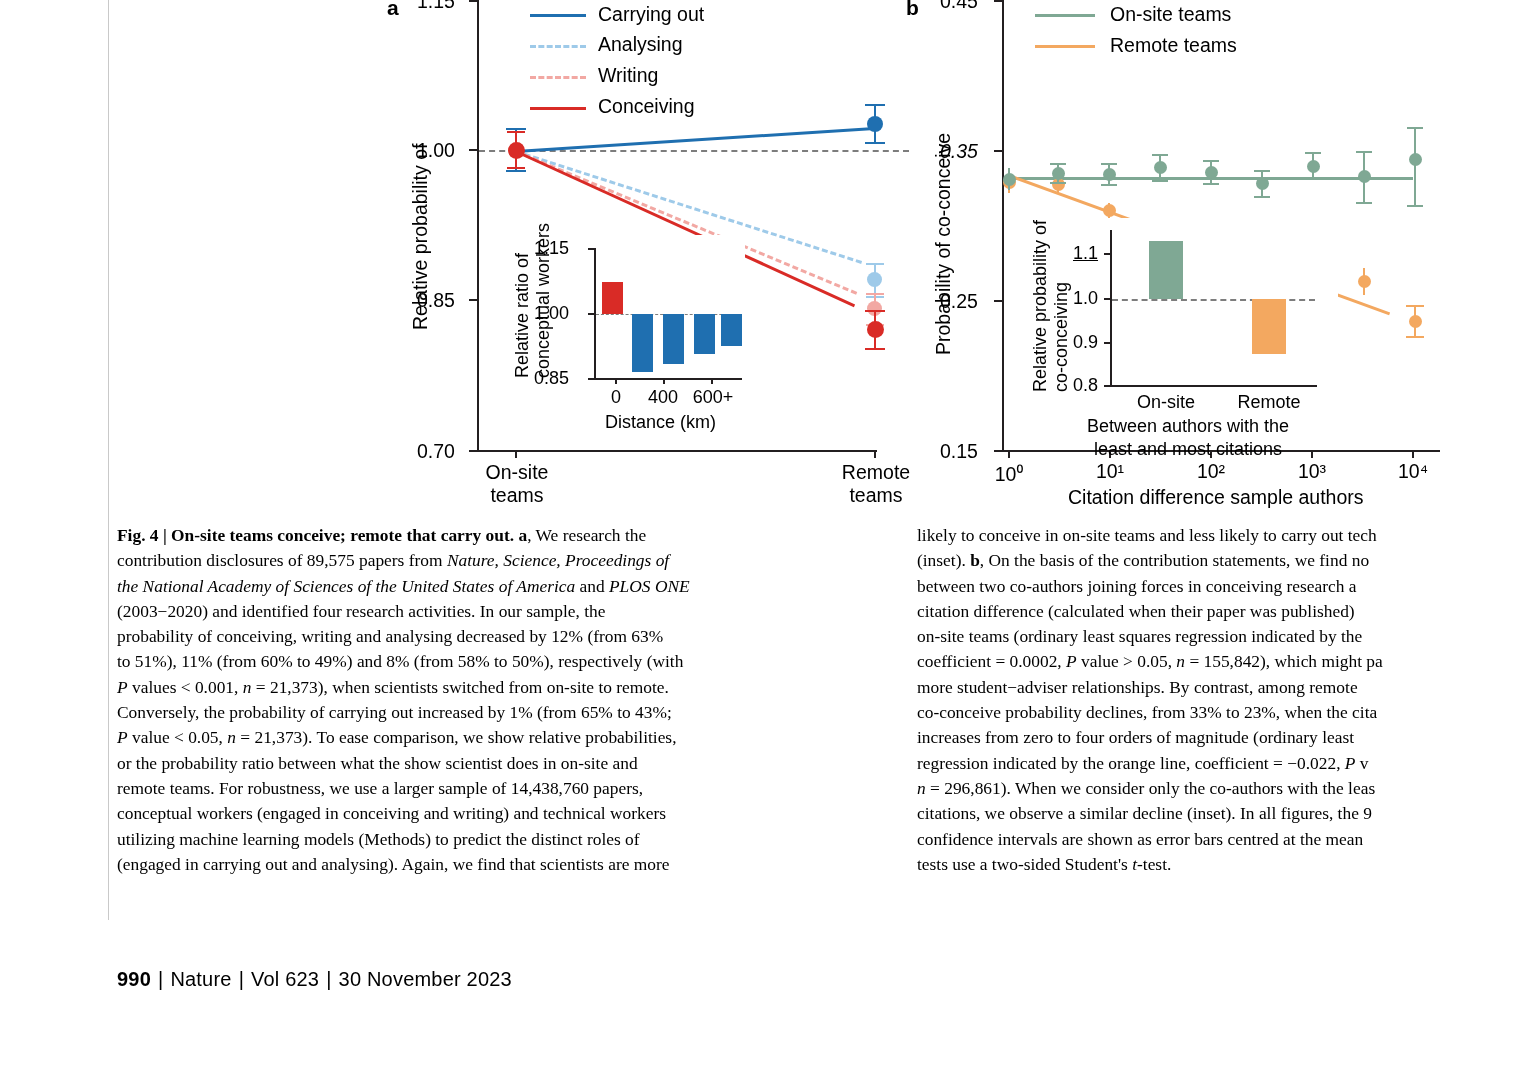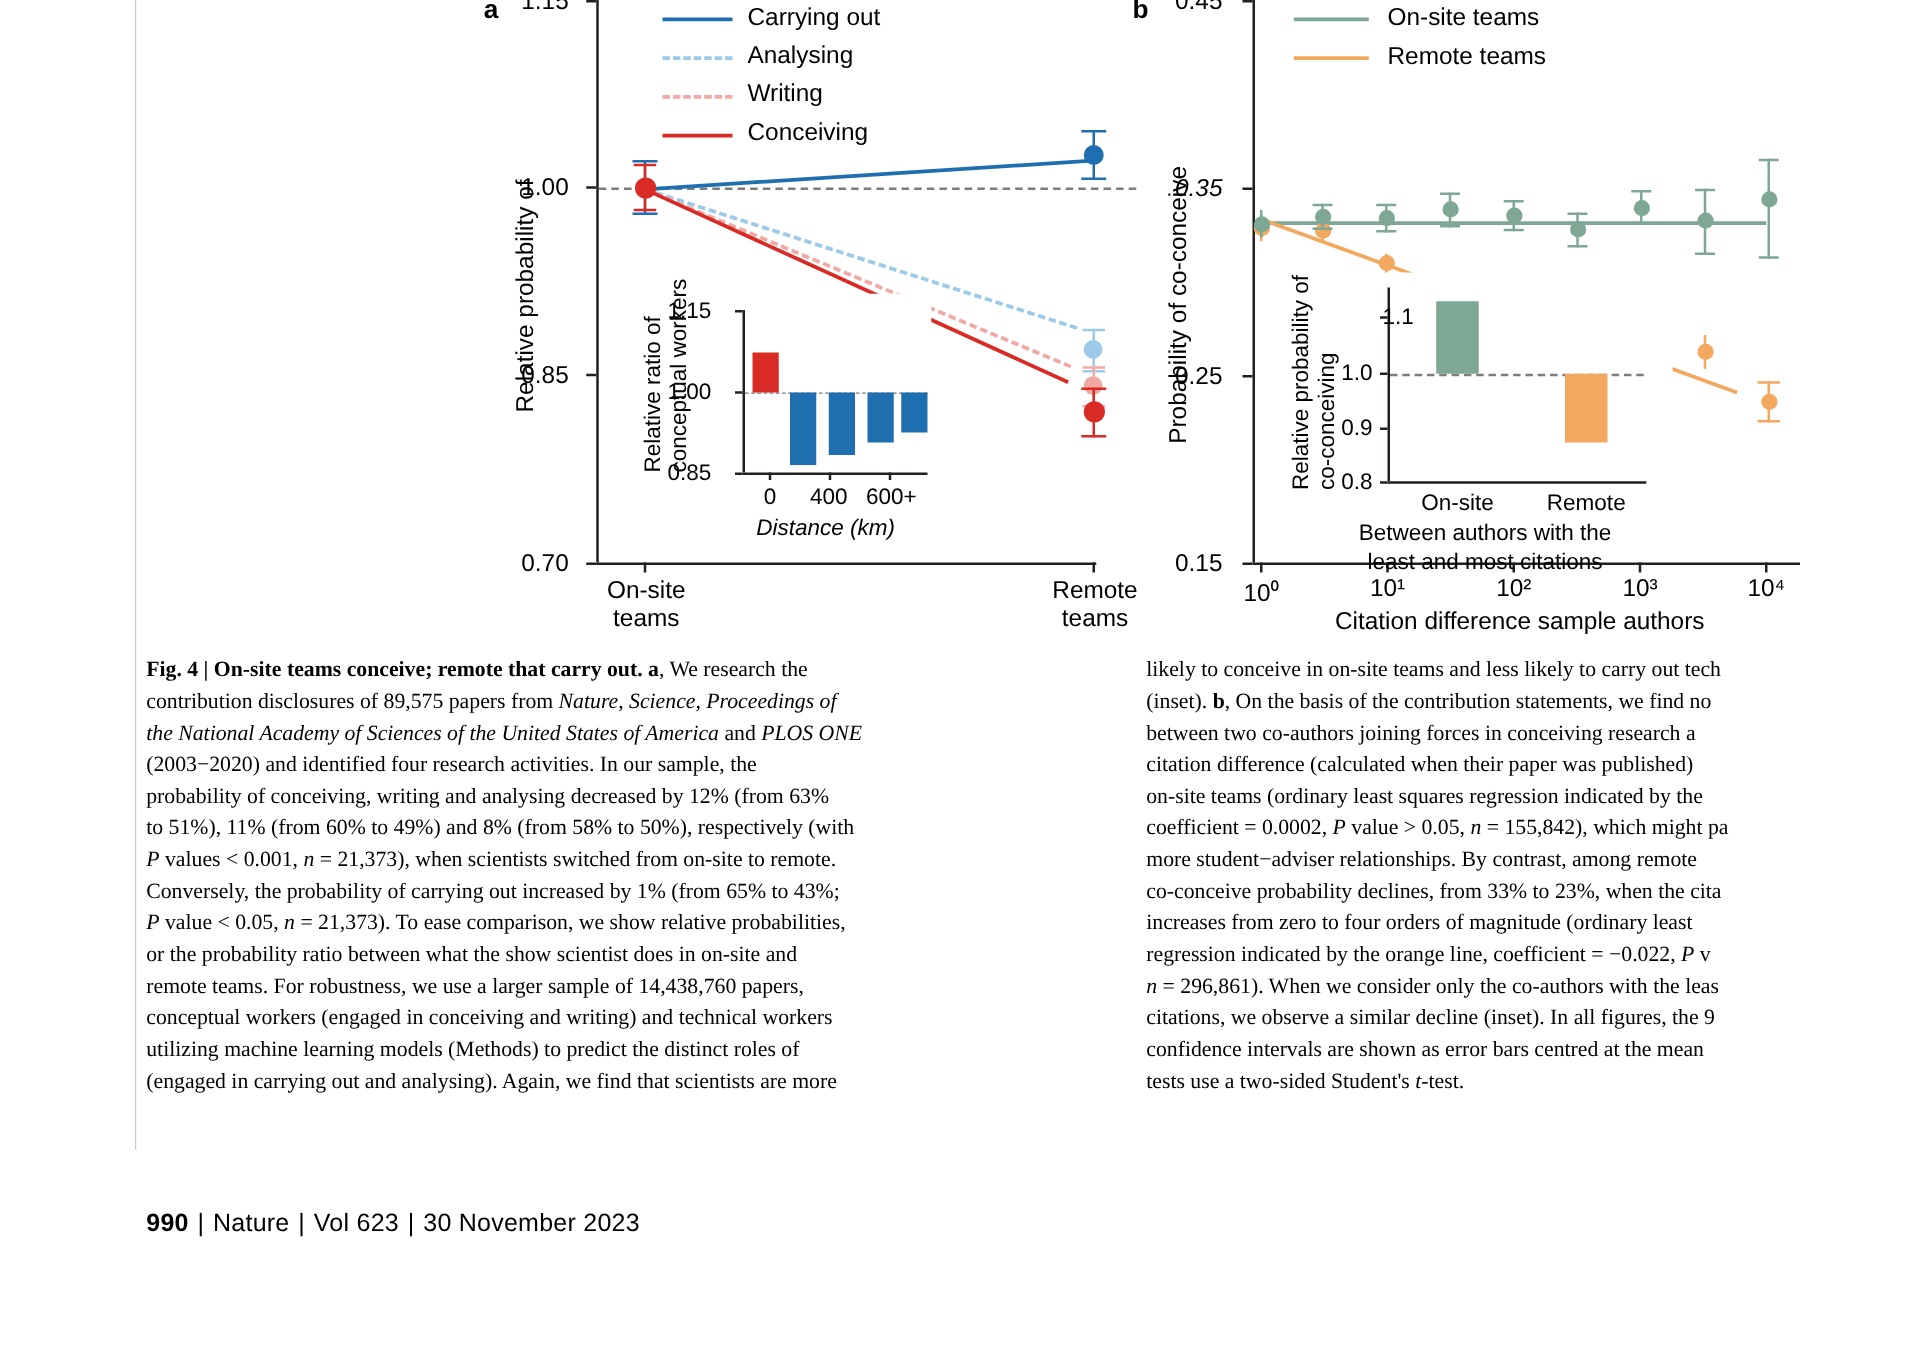--- a/index.html
+++ b/index.html
@@ -161,21 +161,21 @@
         <div class="axis-title vtext" style="left:533px;top:378px;transform:rotate(-90deg);font-size:18px;">conceptual workers</div>
 
         <div class="tickmark" style="left:615px;top:378px;width:2px;height:6px;"></div>
         <div class="tickmark" style="left:663px;top:378px;width:2px;height:6px;"></div>
         <div class="tickmark" style="left:711px;top:378px;width:2px;height:6px;"></div>
 
         <div class="axis-tick" style="left:598px;top:387px;font-size:18px;width:36px;text-align:center;">0</div>
         <div class="axis-tick" style="left:640px;top:387px;font-size:18px;width:46px;text-align:center;">400</div>
         <div class="axis-tick" style="left:685px;top:387px;font-size:18px;width:56px;text-align:center;">600+</div>
 
-        <div class="axis-title" style="left:605px;top:412px;font-size:18px;font-style:italic;">Distance (km)</div>
+        <div class="axis-title" style="left:605px;top:412px;font-size:18px;">Distance (km)</div>
 
         <div class="dashline" style="left:596px;top:314px;width:146px;border-top-width:1.8px;"></div>
 
         <div class="bar" style="left:602px;top:282px;width:21px;height:32px;background:#d92b26;"></div>
         <div class="bar" style="left:632px;top:314px;width:21px;height:58px;background:#1f6fb0;"></div>
         <div class="bar" style="left:663px;top:314px;width:21px;height:50px;background:#1f6fb0;"></div>
         <div class="bar" style="left:694px;top:314px;width:21px;height:40px;background:#1f6fb0;"></div>
         <div class="bar" style="left:721px;top:314px;width:21px;height:32px;background:#1f6fb0;"></div>
       </div>
     </div>
@@ -301,21 +301,21 @@
         <div class="inset-bg" style="left:1008px;top:218px;width:330px;height:210px;"></div>
 
         <div class="axis-line" style="left:1110px;top:230px;width:2px;height:155px;"></div>
         <div class="axis-line" style="left:1110px;top:385px;width:207px;height:2px;"></div>
 
         <div class="tickmark" style="left:1104px;top:253px;width:6px;height:2px;"></div>
         <div class="tickmark" style="left:1104px;top:298px;width:6px;height:2px;"></div>
         <div class="tickmark" style="left:1104px;top:342px;width:6px;height:2px;"></div>
         <div class="tickmark" style="left:1104px;top:385px;width:6px;height:2px;"></div>
 
-        <div class="axis-tick" style="left:1106px;top:243px;font-size:18px;">1.1</div>
+        <div class="axis-tick" style="left:1073px;top:243px;font-size:18px;text-decoration:underline;">1.1</div>
         <div class="axis-tick" style="left:1073px;top:288px;font-size:18px;">1.0</div>
         <div class="axis-tick" style="left:1073px;top:332px;font-size:18px;">0.9</div>
         <div class="axis-tick" style="left:1073px;top:375px;font-size:18px;">0.8</div>
 
         <div class="axis-title vtext" style="left:1030px;top:392px;transform:rotate(-90deg);font-size:18px;">Relative probability of</div>
         <div class="axis-title vtext" style="left:1051px;top:392px;transform:rotate(-90deg);font-size:18px;">co-conceiving</div>
 
         <div class="dashline" style="left:1112px;top:299px;width:203px;border-top-width:2px;"></div>
 
         <div class="bar" style="left:1149px;top:241px;width:34px;height:58px;background:#7fa894;"></div>

